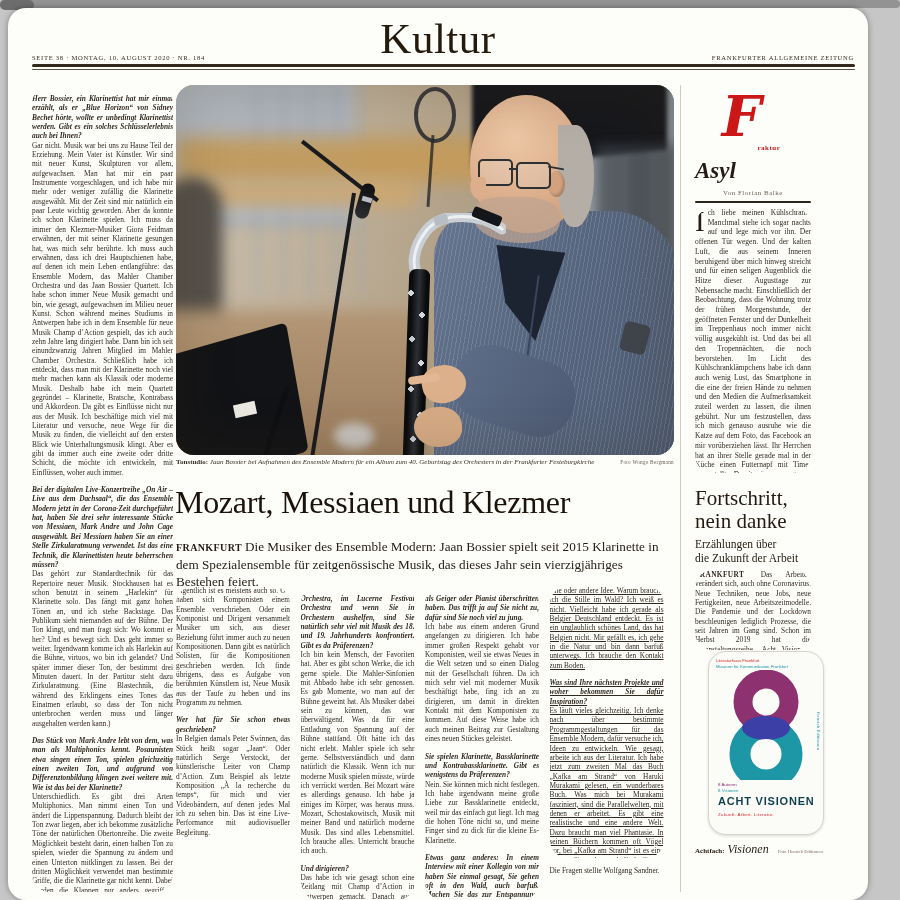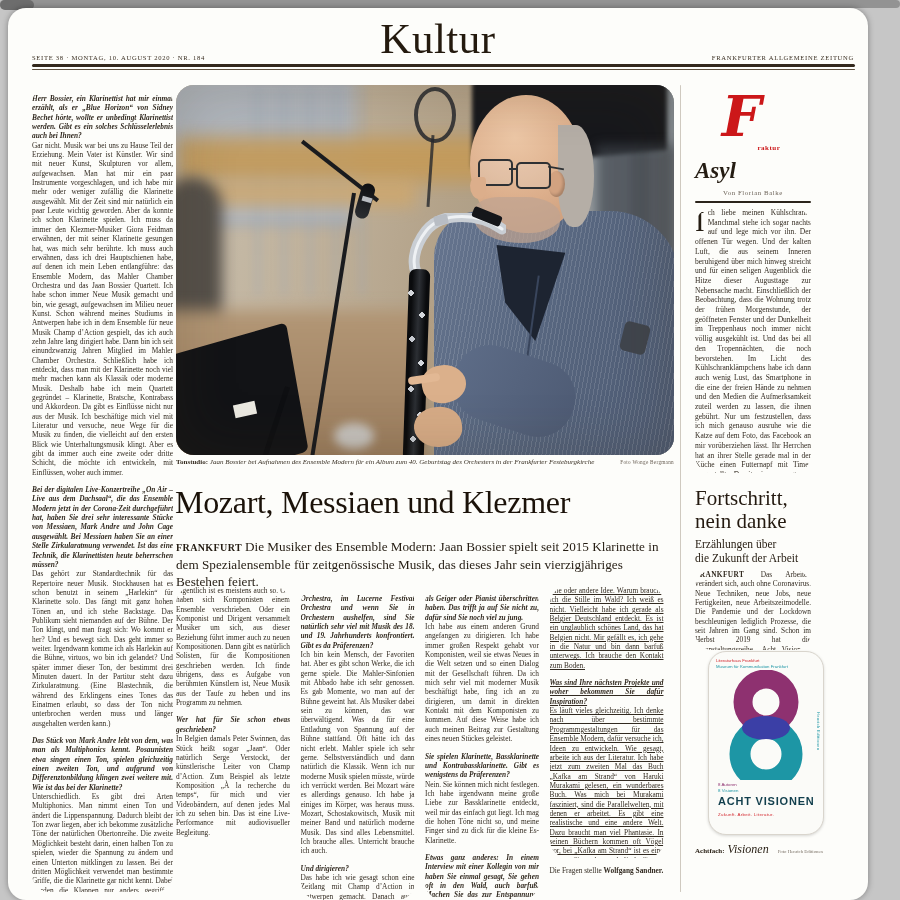--- a/index.html
+++ b/index.html
@@ -88,21 +88,21 @@
   .cap-credit{font-size:5.2px;color:#6b6156;letter-spacing:.3px;white-space:nowrap;margin-left:8px;}
   .headline{left:167px;top:472px;width:500px;font-size:32px;line-height:44px;color:#1b1209;letter-spacing:-.3px;}
   .standfirst{left:168px;top:531px;width:486px;font-size:13.2px;line-height:16.8px;color:#241c12;}
   .dateline{font-weight:bold;font-size:10px;letter-spacing:.4px;margin-right:3px;}
 
   
   .col{top:578px;width:114px;height:314px;}
   .c1{left:168px;} .c2{left:292.5px;} .c3{left:417px;}
   .c4{left:541.5px;height:272px;text-decoration:underline;}
   .signoff{left:541.5px;top:858px;width:114px;font-size:7.35px;color:#322a20;}
-  .signoff b{font-weight:bold;}
+  .signoff b{font-weight:normal;}
   .vrule{left:672px;top:77px;width:1px;height:807px;background:#cfc9bf;}
 
   
   .sb-logo{left:687px;top:80px;width:116px;text-align:center;color:#cc1719;}
   .bigF{font-size:56px;line-height:56px;font-style:italic;font-weight:bold;font-family:"DejaVu Serif", serif;}
   .logo-rest{font-size:7px;font-weight:bold;letter-spacing:.5px;position:relative;top:14px;left:-4px;}
   .sb-title{left:687px;top:150px;width:116px;font-size:23px;font-weight:bold;font-style:italic;color:#241c12;}
   .sb-byline{left:687px;top:181px;width:116px;text-align:center;font-size:6.8px;letter-spacing:.6px;color:#6e655a;}
   .sb-rule{left:687px;top:193px;width:116px;height:2px;background:#2b241b;}
   .glosse-text{left:687px;top:200px;width:116px;height:265px;font-size:7.5px;line-height:9.7px;}

